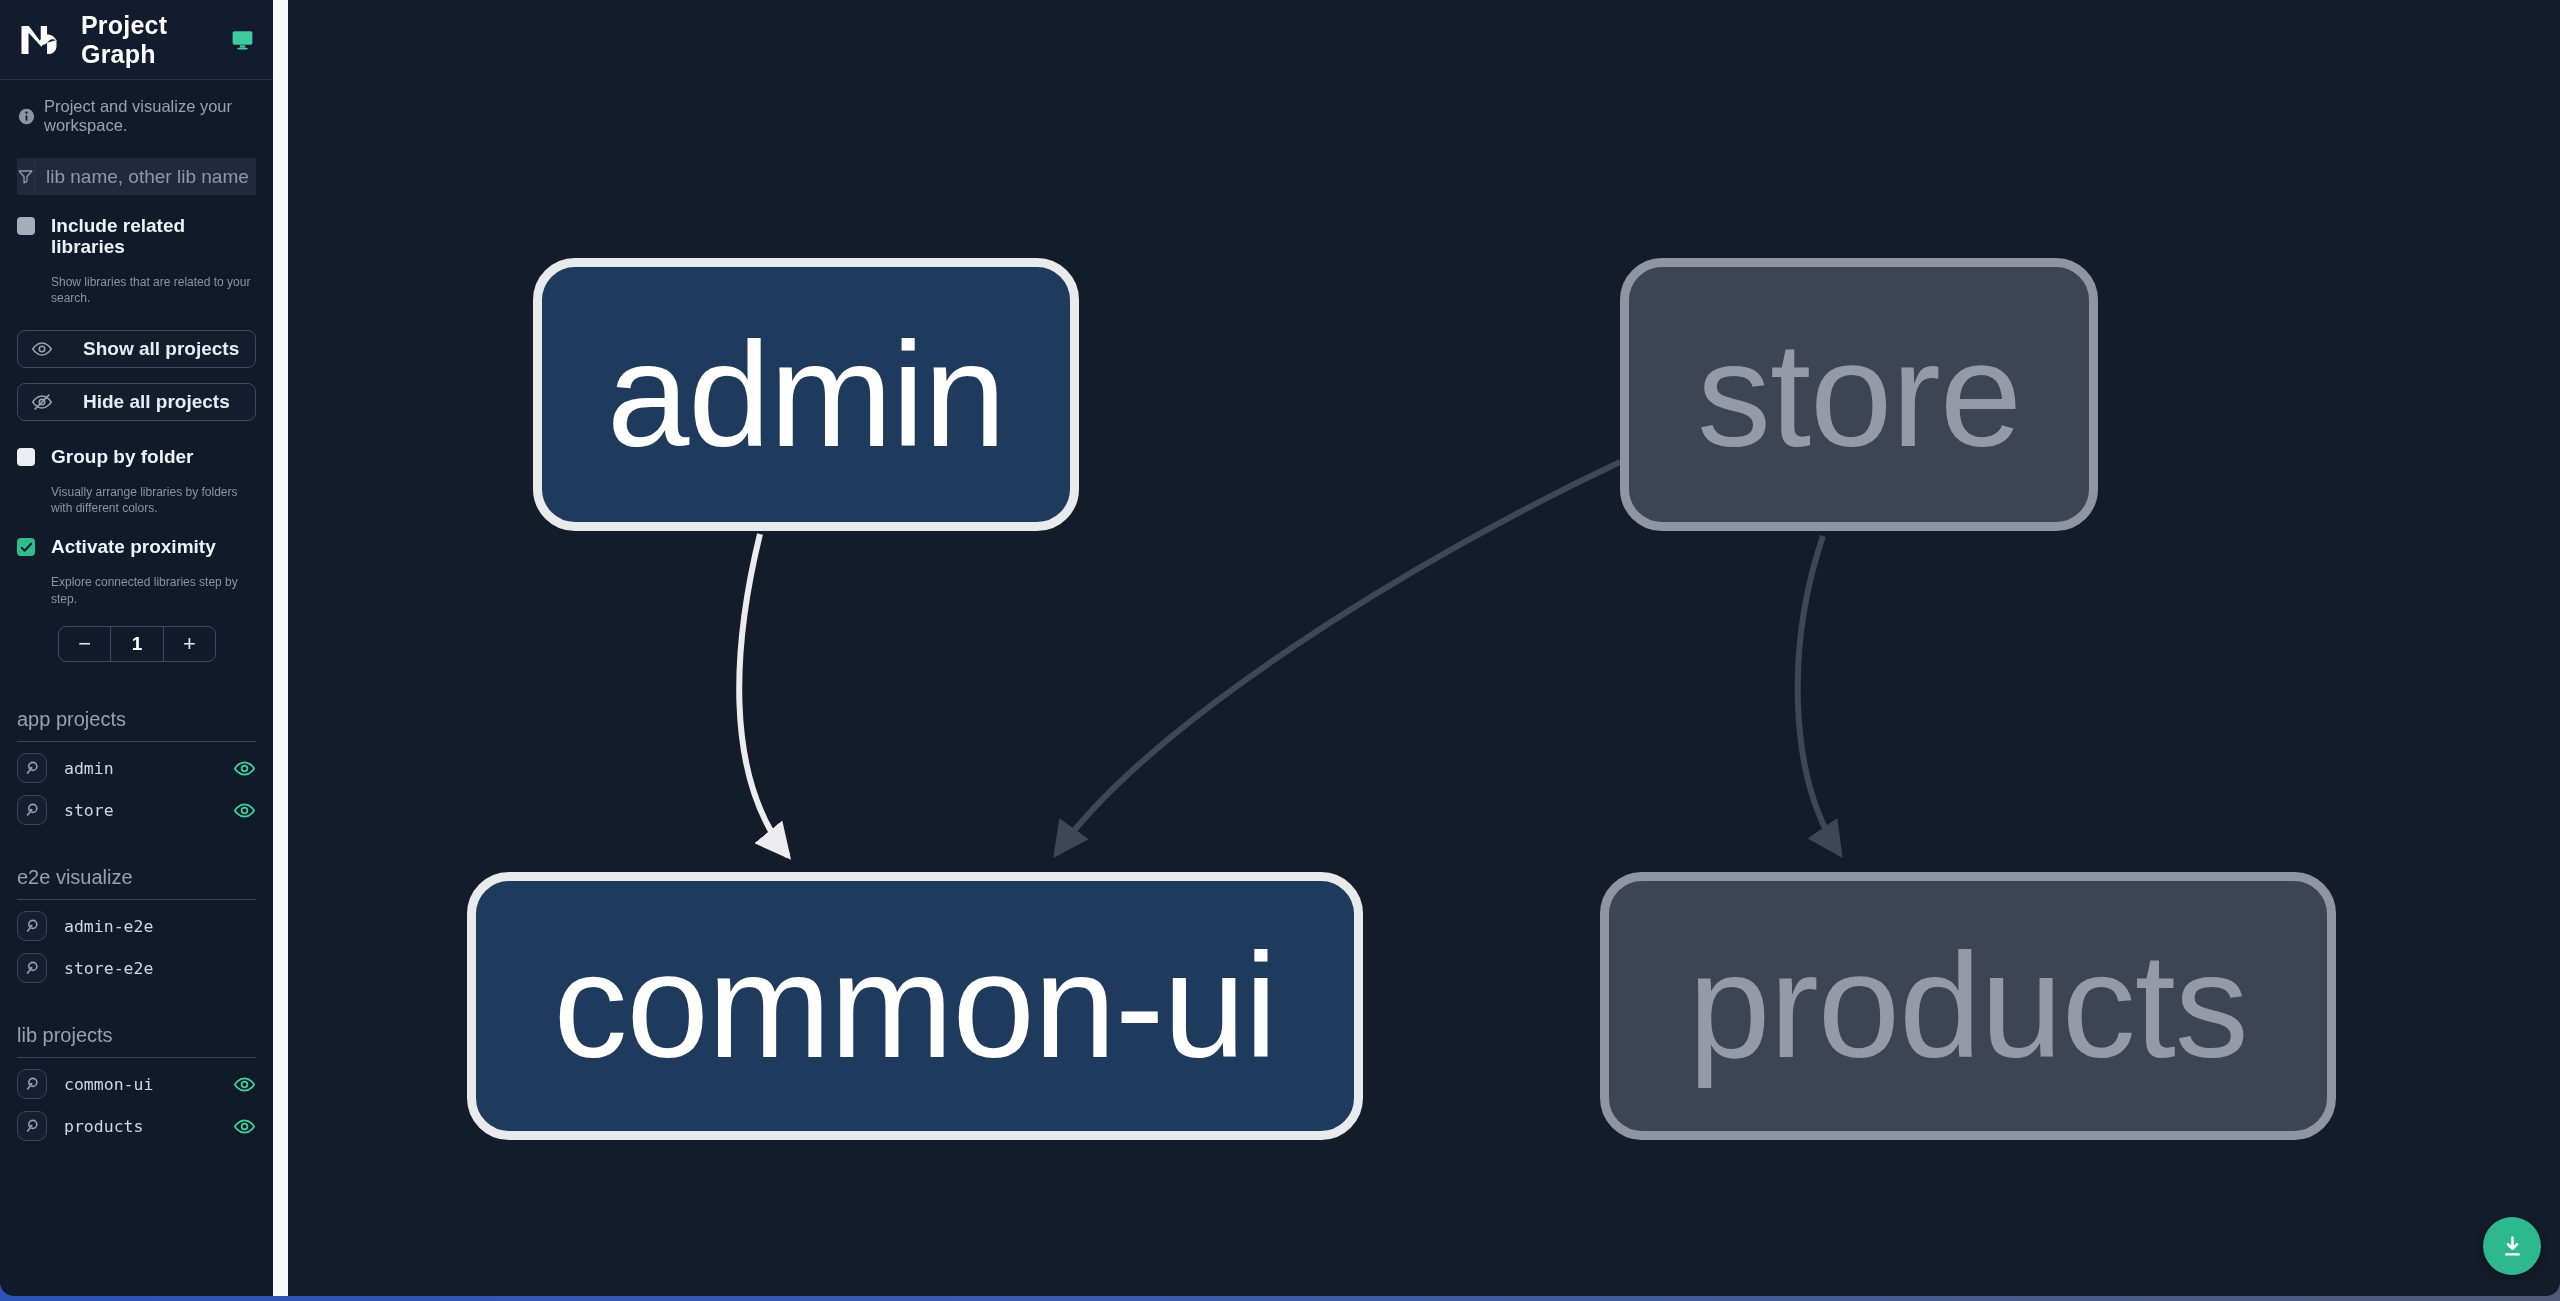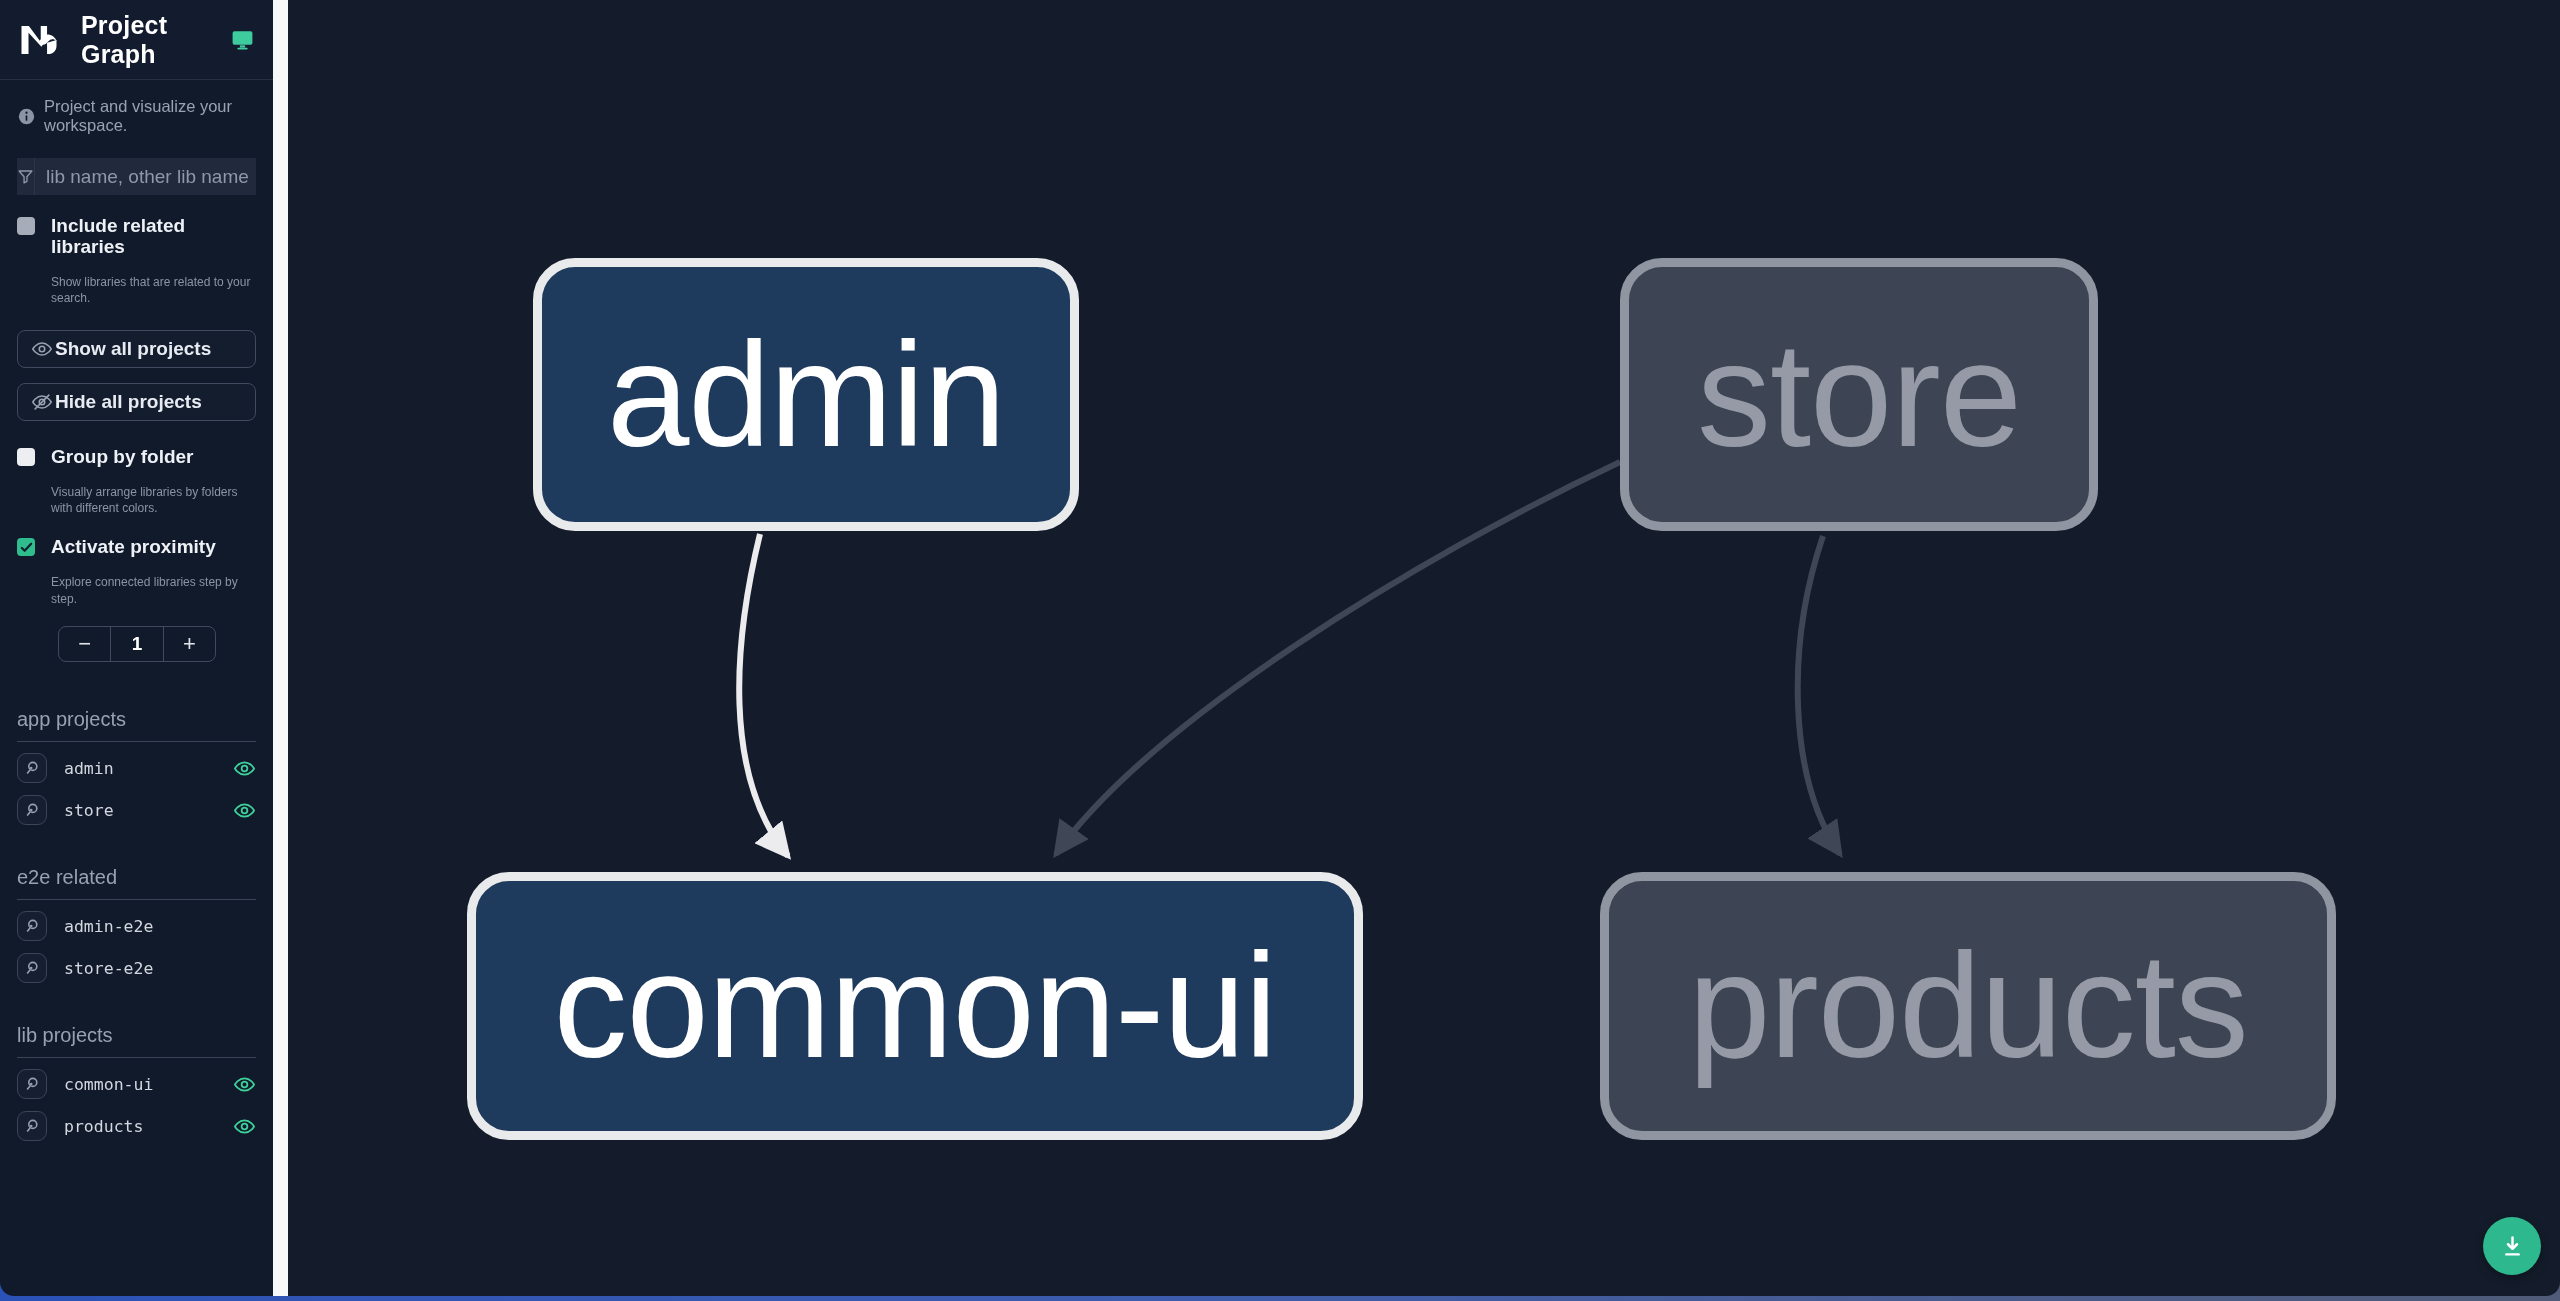--- a/index.html
+++ b/index.html
@@ -41,21 +41,21 @@
     column-gap:13px; row-gap:5px; align-items:start; cursor:pointer;gap:16px; }
   .cbox { width:18px; height:18px; border-radius:4px; background:#eceef1; margin-top:1px;
     display:flex; align-items:center; justify-content:center; }
   .cbox.gray { background:#a7adb8; }
   .cbox.checked { background:#2fbd8e; }
   .cbox svg { width:13px; height:13px; }
   .chk-label { font-size:19px; font-weight:700; color:#eef1f5; line-height:1.1; }
   .chk-desc { grid-column:2; font-size:12px; color:#8b94a4; line-height:1.35; }
 
   .side-btn { margin:15px 17px 0; height:38px; flex:0 0 38px; border:1px solid #3e4a5f;
-    border-radius:8px; background:#141d2e; display:flex; align-items:center; gap:2px;
+    border-radius:8px; background:#141d2e; display:flex; align-items:center; gap:30px;
     padding:0 13px; color:#e8ecf2; font-size:19px; font-weight:700; cursor:pointer;
     font-family:"Liberation Sans",sans-serif; }
   .side-btn:first-of-type { margin-top:24px; }
   .side-btn svg { color:#97a1b1; flex:0 0 22px; }
 
   .stepper { margin:19px 0 0 58px; width:158px; height:36px; border:1px solid #3e4a5f;
     border-radius:8px; display:flex; overflow:hidden; }
   .stepper .cell { flex:1; display:flex; align-items:center; justify-content:center;
     background:transparent; border:0; color:#dfe4ea; font-size:22px; cursor:pointer;
     font-family:"Liberation Sans",sans-serif; }
@@ -211,21 +211,21 @@
         <button class="eye-btn">
           <svg width="23" height="23" viewBox="0 0 24 24" fill="none" stroke="currentColor" stroke-width="1.8">
             <path d="M2 12s3.6-6.5 10-6.5S22 12 22 12s-3.6 6.5-10 6.5S2 12 2 12z"></path>
               <circle cx="12" cy="12" r="3"></circle>
           </svg>
         </button>
       </div>
     </div>
 
     <div class="section tight">
-      <h3>e2e related</h3>
+      <h3>e2e visualize</h3>
       <div class="proj-row">
         <button class="focus-btn">
           <svg width="16" height="16" viewBox="0 0 20 20" fill="none" stroke="currentColor" stroke-width="2">
             <circle cx="11" cy="8" r="5"></circle>
               <path d="M7.5 12.5 4 17"></path>
               <circle cx="9" cy="10" r="1.6" fill="currentColor" stroke="none"></circle>
           </svg>
         </button>
         <span class="pname">admin-e2e</span>
       </div>

